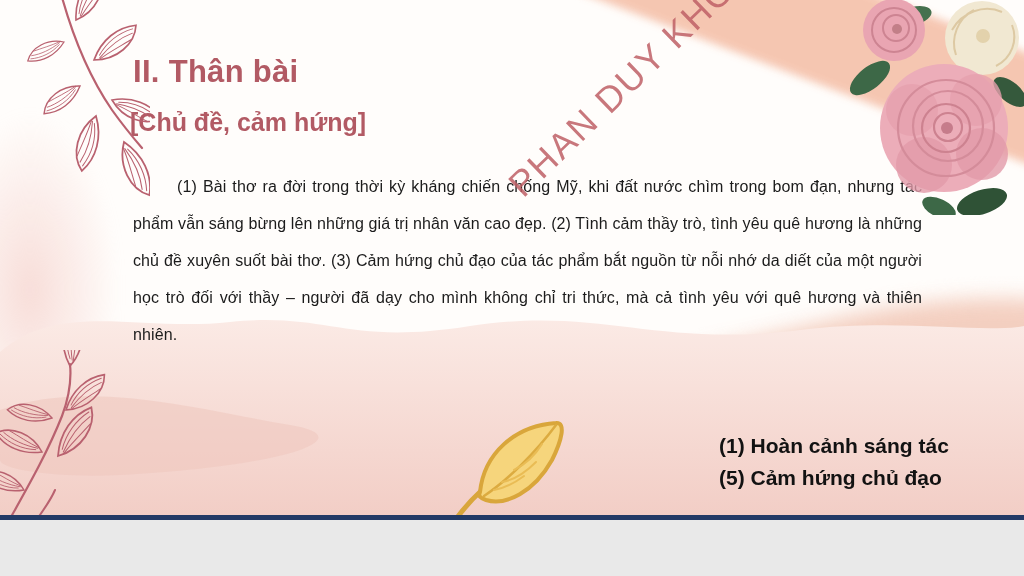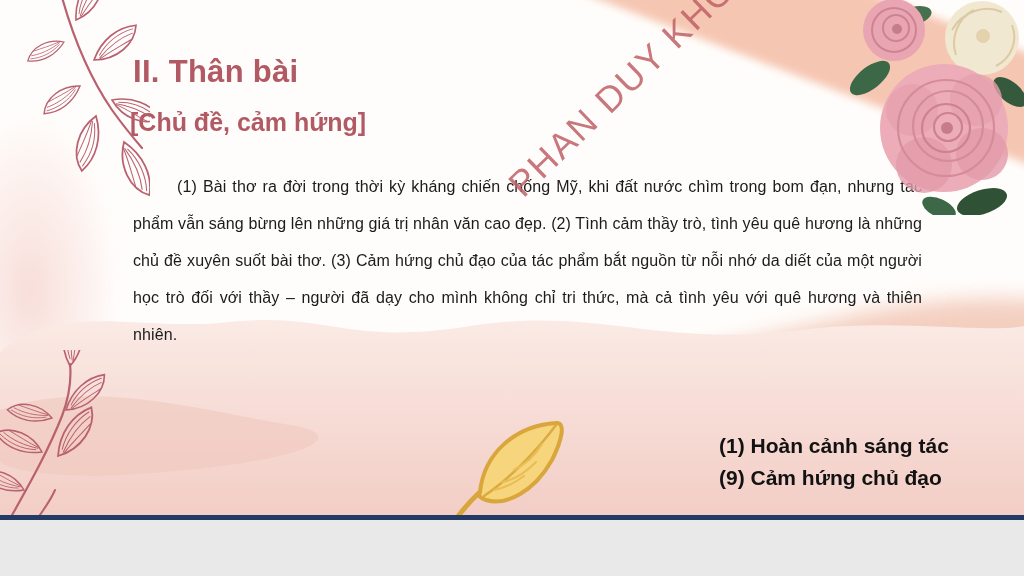--- a/index.html
+++ b/index.html
@@ -152,17 +152,17 @@
   <div class="subtitle">[Chủ đề, cảm hứng]</div>
 
   <div class="watermark">
     <span>PHAN DUY KHÔI</span>
   </div>
 
   <div class="body-par">(1) Bài thơ ra đời trong thời kỳ kháng chiến chống Mỹ, khi đất nước chìm trong bom đạn, nhưng tác phẩm vẫn sáng bừng lên những giá trị nhân văn cao đẹp. (2) Tình cảm thầy trò, tình yêu quê hương là những chủ đề xuyên suốt bài thơ. (3) Cảm hứng chủ đạo của tác phẩm bắt nguồn từ nỗi nhớ da diết của một người học trò đối với thầy – người đã dạy cho mình không chỉ tri thức, mà cả tình yêu với quê hương và thiên nhiên.</div>
 
   <div class="summary">
     <div>(1) Hoàn cảnh sáng tác</div>
-    <div>(9) Cảm hứng chủ đạo</div>
+    <div>(5) Cảm hứng chủ đạo</div>
   </div>
 
   <div class="bottom-bar"></div>
 </div>
 
 </body></html>

